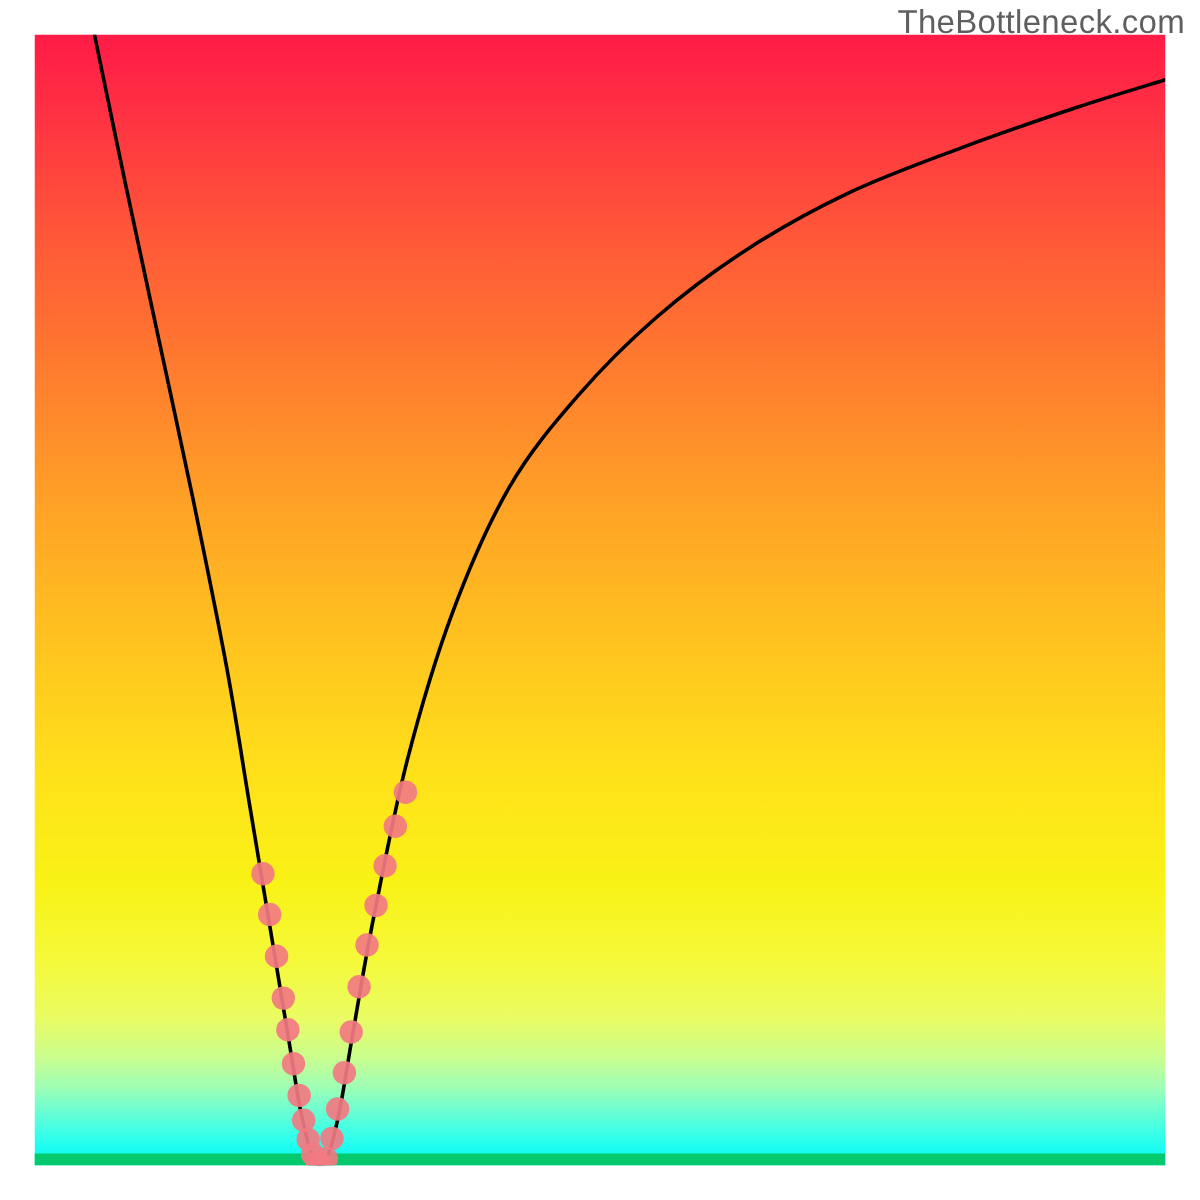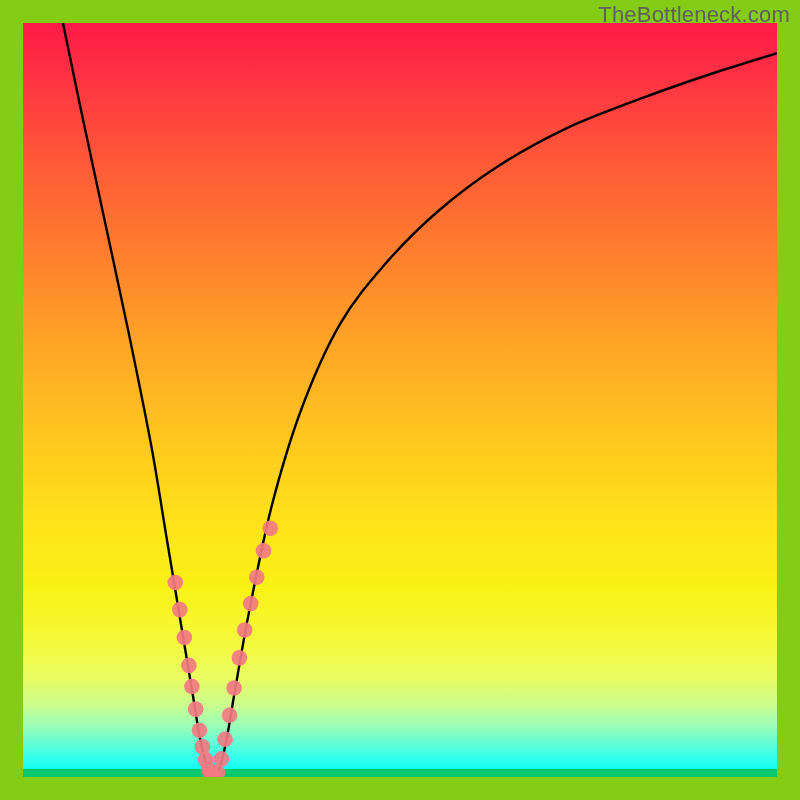--- a/index.html
+++ b/index.html
@@ -7,21 +7,21 @@
     padding: 0;
     width: 800px;
     height: 800px;
     overflow: hidden;
     background: #000;
     font-family: Arial, Helvetica, sans-serif;
   }
   .frame {
     position: absolute;
     inset: 0;
-    background: #84cc16;
+    background: #ffffff;
   }
   .plot-area {
     position: absolute;
     left: 23px;
     top: 23px;
     width: 754px;
     height: 754px;
     overflow: hidden;
   }
   .gradient-bg {

